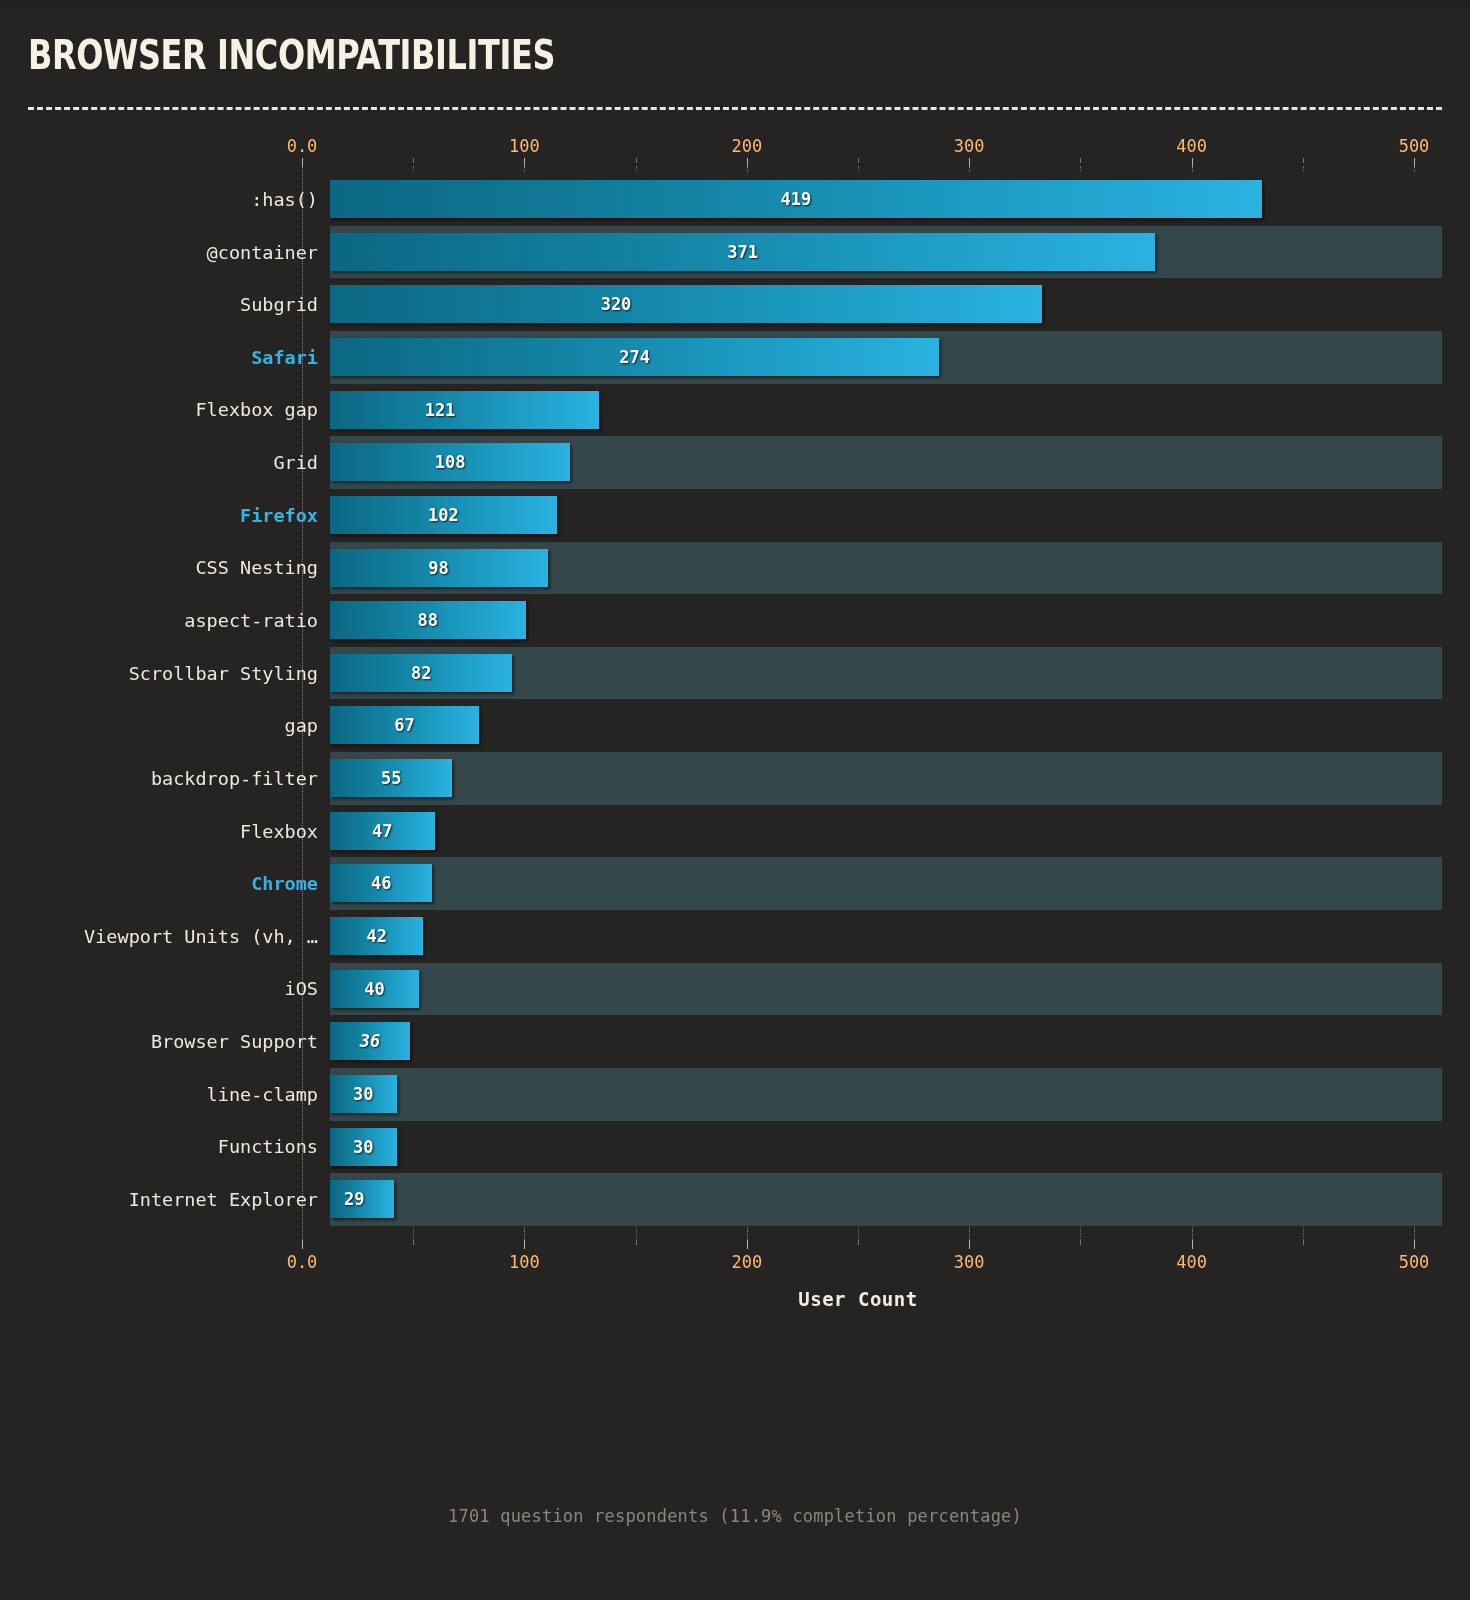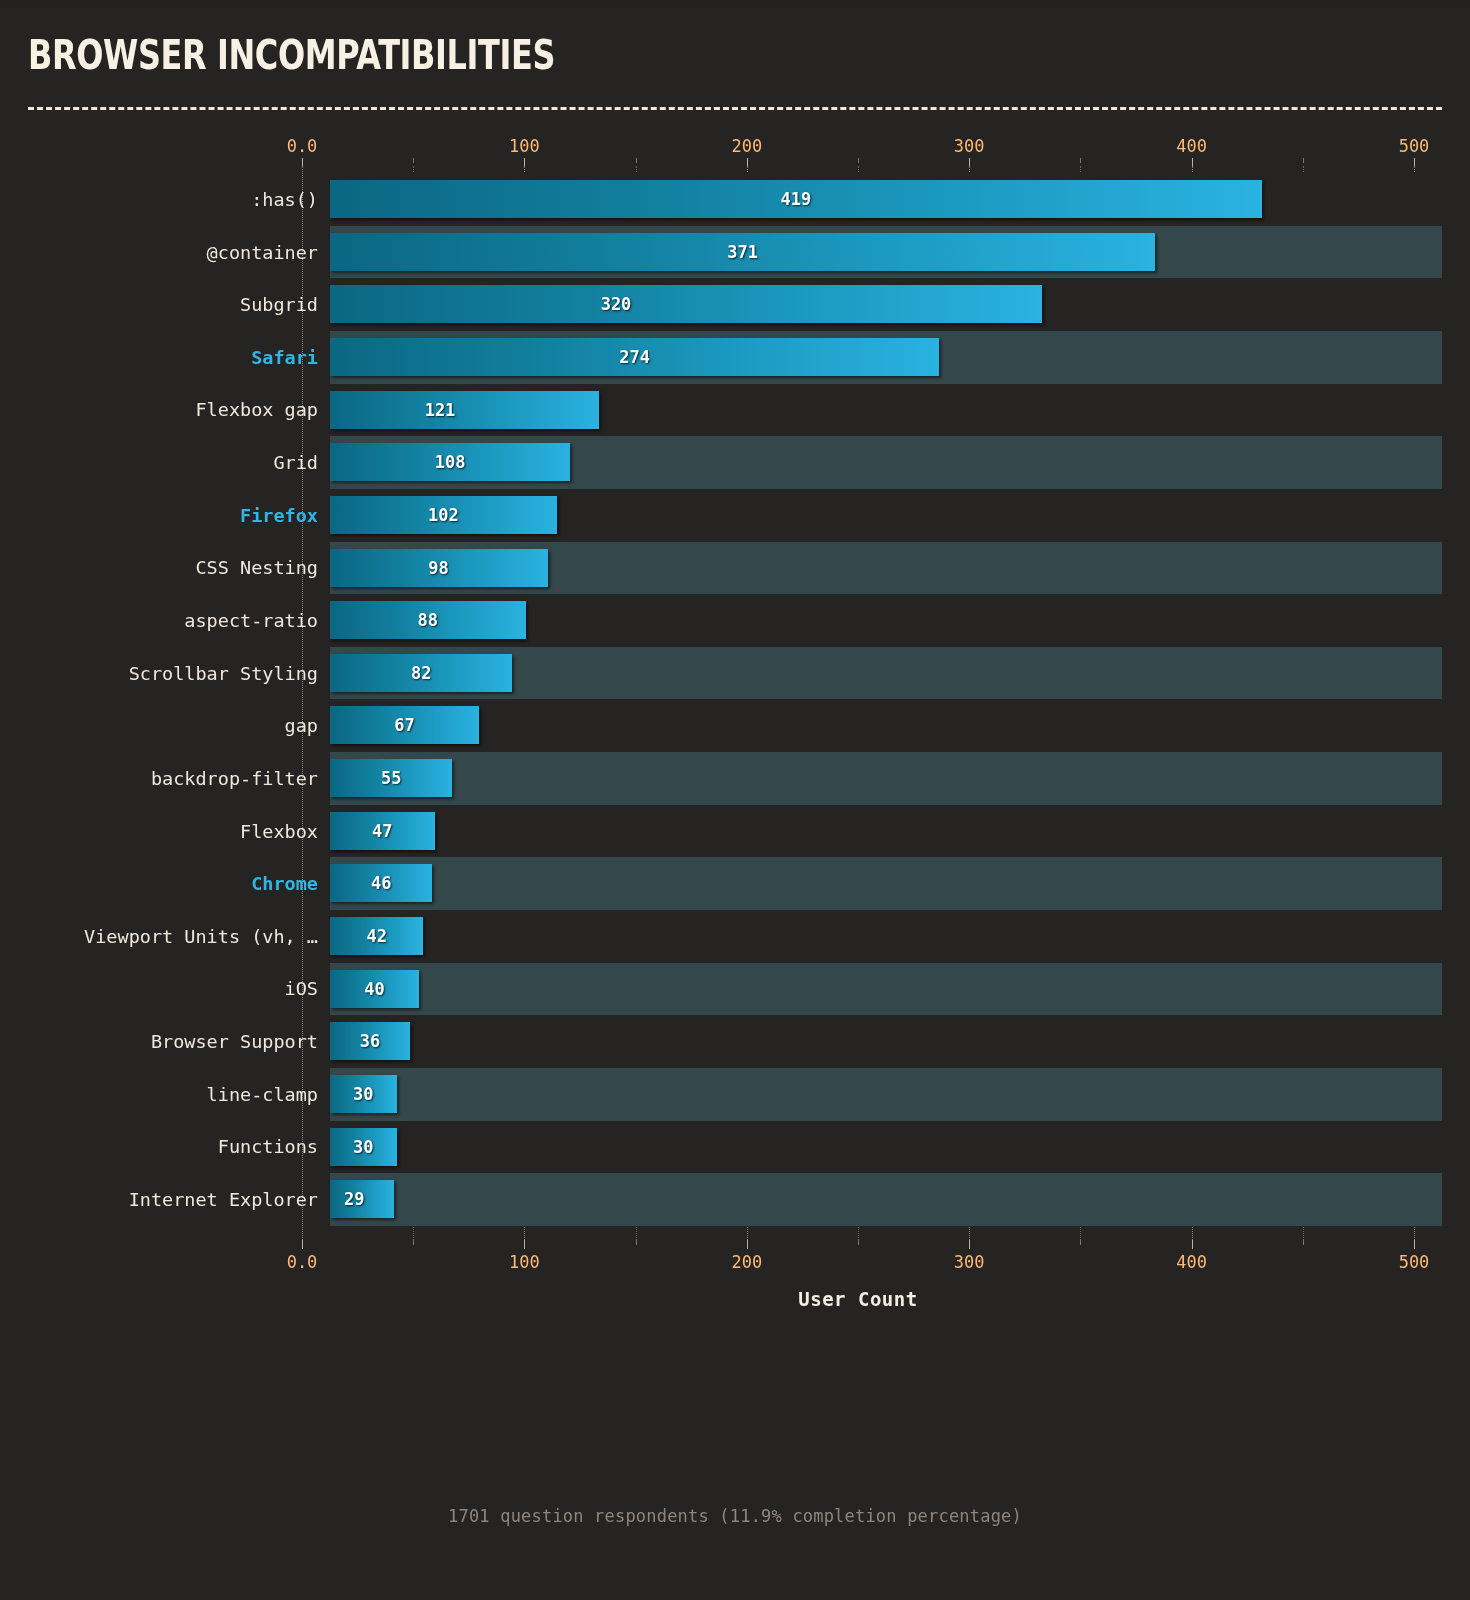--- a/index.html
+++ b/index.html
@@ -323,21 +323,21 @@
         <div class="row alt">
           <div class="row-band"></div>
           <div class="row-label">iOS</div>
           <div class="bar" style="width: 88.96px;"></div>
           <div class="bar-value" style="left: 302px; width: 88.96px;">40</div>
         </div>
         <div class="row">
           <div class="row-band"></div>
           <div class="row-label">Browser Support</div>
           <div class="bar" style="width: 80.064px;"></div>
-          <div class="bar-value" style="left: 302px; width: 80.064px;">36</div>
+          <div class="bar-value" style="left: 302px; width: 80.064px; font-style: italic;">36</div>
         </div>
         <div class="row alt">
           <div class="row-band"></div>
           <div class="row-label">line-clamp</div>
           <div class="bar" style="width: 66.72px;"></div>
           <div class="bar-value" style="left: 302px; width: 66.72px;">30</div>
         </div>
         <div class="row">
           <div class="row-band"></div>
           <div class="row-label">Functions</div>

